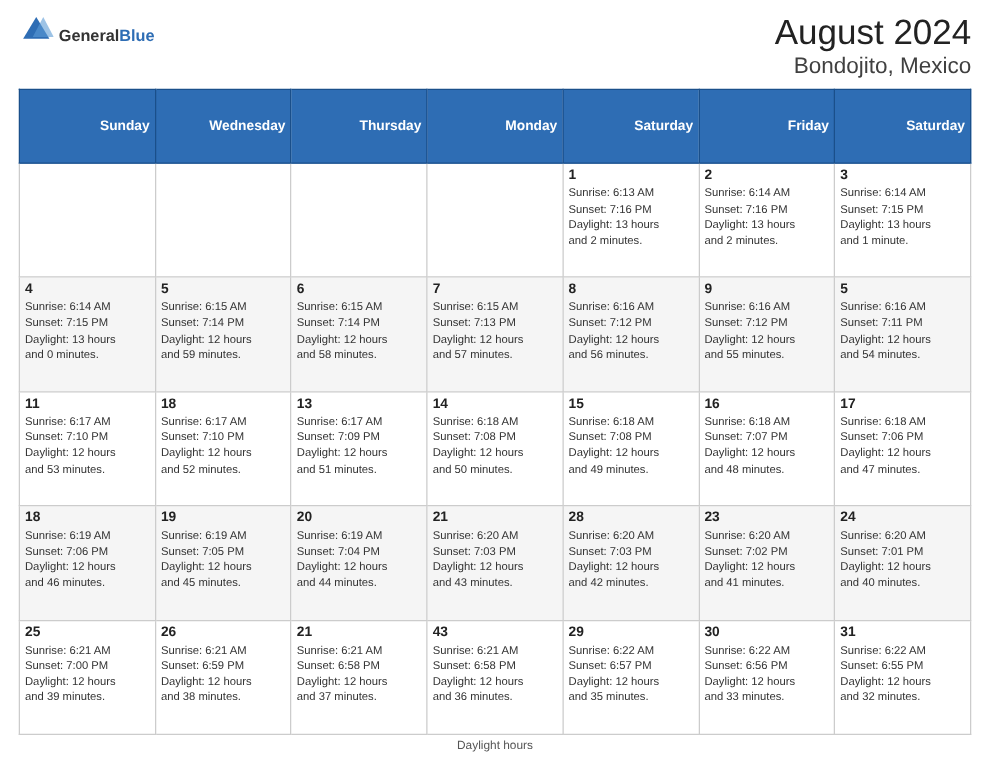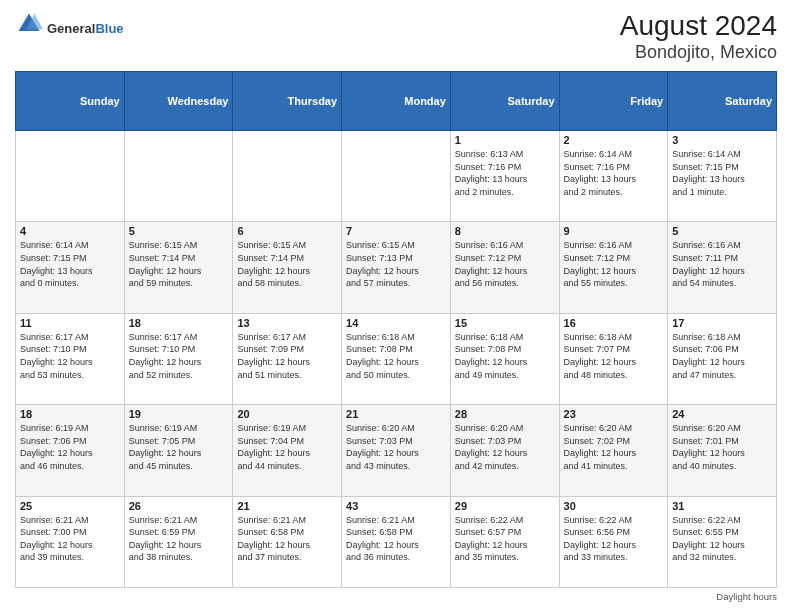--- a/index.html
+++ b/index.html
@@ -92,21 +92,21 @@
       line-height: 1.4;
       font-size: 9px;
     }
     .empty-cell {
       background: #fff !important;
     }
     .footer-note {
       font-size: 9.5px;
       color: #555;
       margin-top: 3px;
-      text-align: right;
+      text-align: center;
     }
   </style>
 </head>
 <body>
 
 <div class="page">
   <div class="header">
     <div class="logo">
       <svg class="logo-icon" viewBox="0 0 40 40">
         <polygon points="20,5 35,30 5,30" fill="#2e6db4"></polygon>

